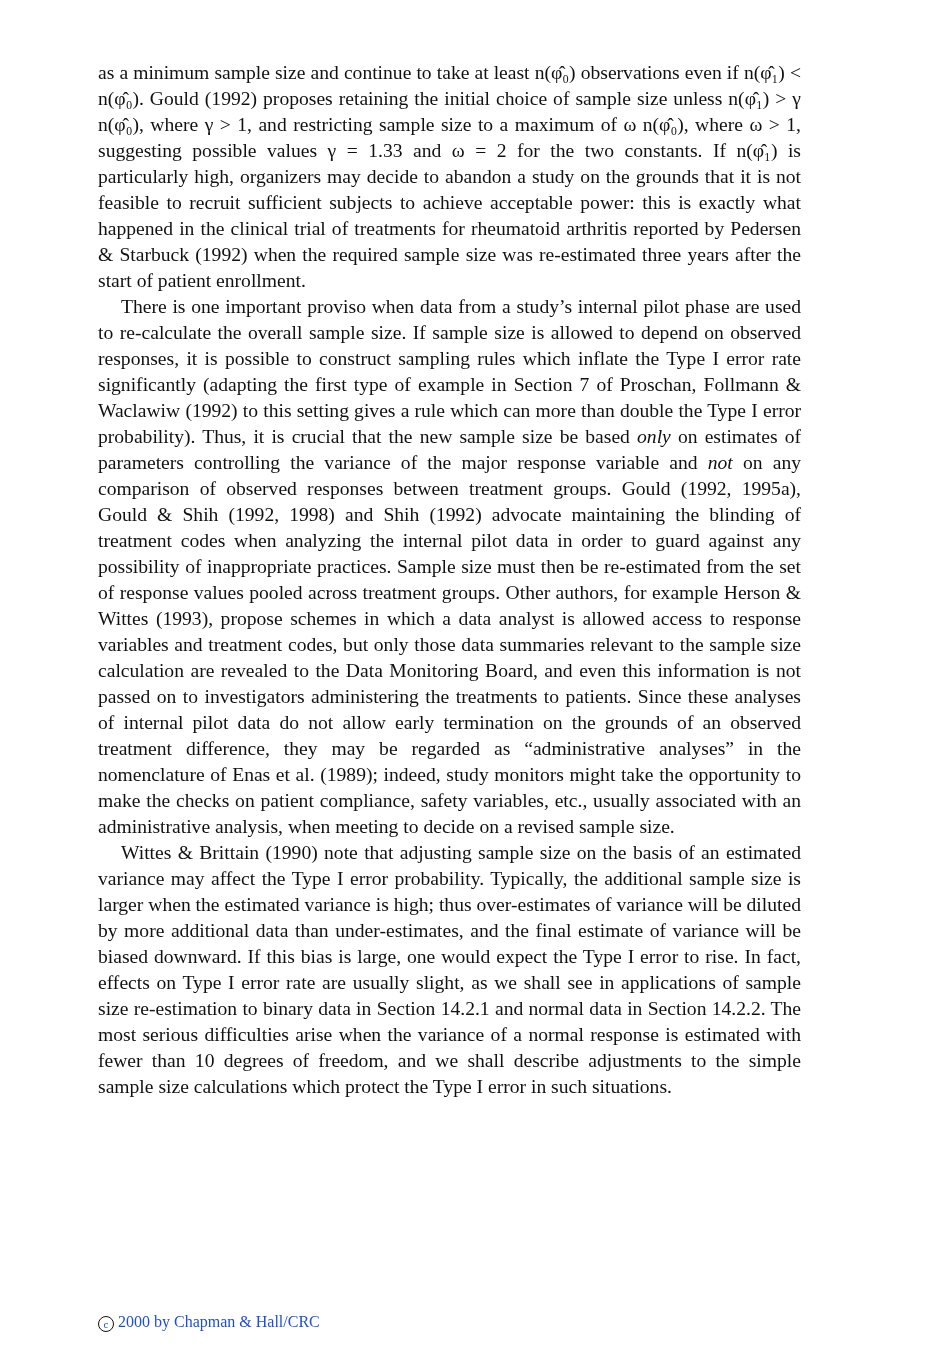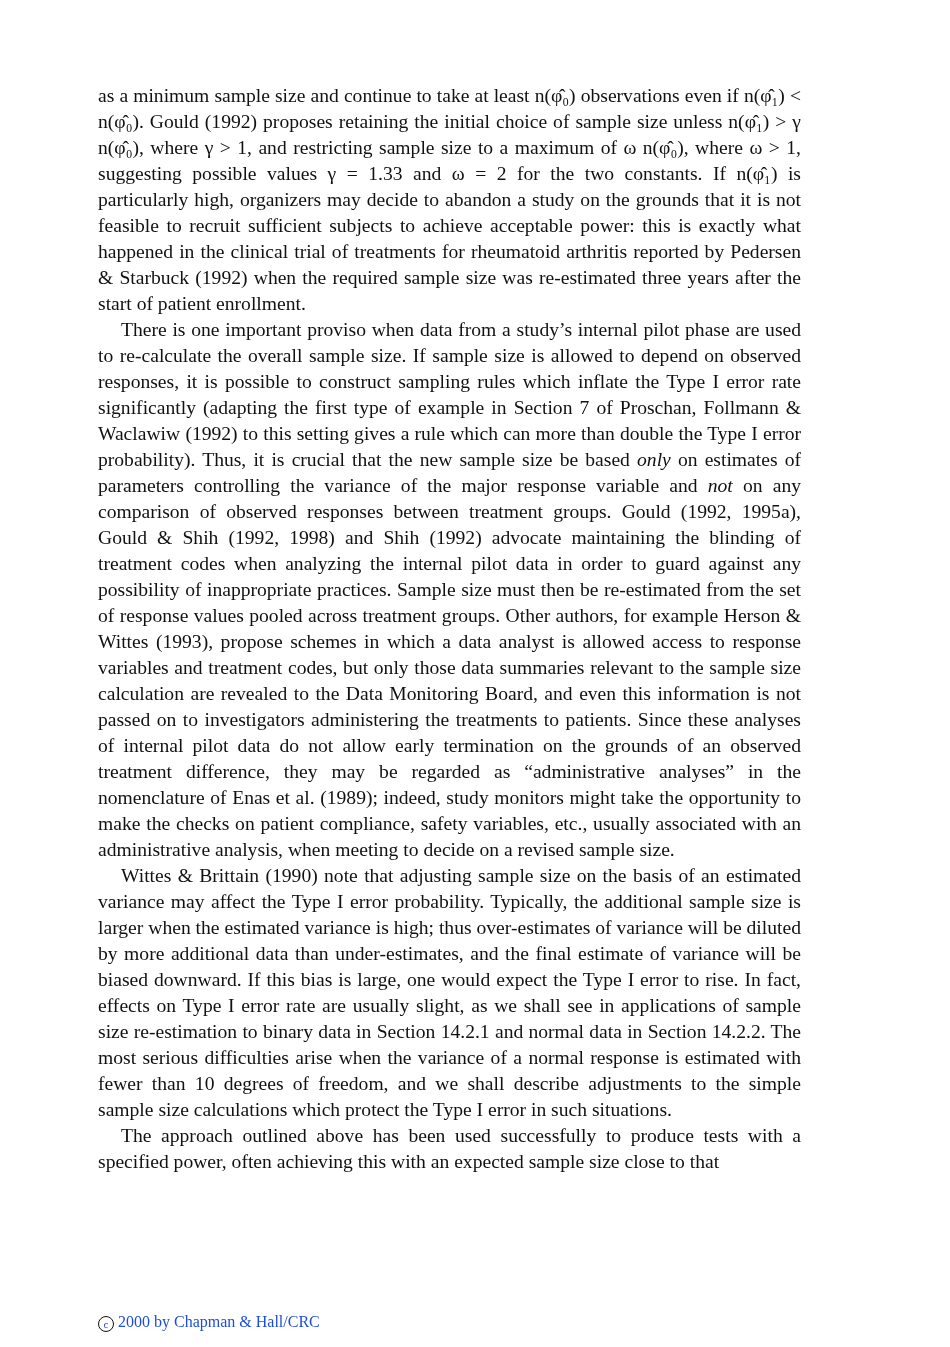--- a/index.html
+++ b/index.html
@@ -1,35 +1,34 @@
 <!DOCTYPE html>
 <html><head>
 <meta charset="utf-8">
 <style>
   html, body { margin:0; padding:0; background:#ffffff; }
   body { width:950px; height:1347px; position:relative; overflow:hidden; }
   .page-text {
     position:absolute; left:98px; top:60px; width:703px;
     font-family:"Liberation Serif", serif; font-size:19.6px; line-height:26px;
-    color:#111; text-align:justify;margin-top:23px;
+    color:#111; text-align:justify;
   }
   .page-text p { margin:0; }
   .page-text p.indent { text-indent:23px; }
   .footer {
     position:absolute; left:98px; top:1313px;
     font-family:"Liberation Serif", serif; font-size:16px; color:#1d4ed8;
   }
   .copy { display:inline-block; width:14px; height:14px; border:1px solid #111; border-radius:50%;
     font-size:11px; line-height:14px; text-align:center; margin-right:4px; vertical-align:-1px; }
 </style>
 </head>
 <body>
 
 <div class="page-text">
   <p>as a minimum sample size and continue to take at least n(φ̂₀) observations even if n(φ̂₁) &lt; n(φ̂₀). Gould (1992) proposes retaining the initial choice of sample size unless n(φ̂₁) &gt; γ n(φ̂₀), where γ &gt; 1, and restricting sample size to a maximum of ω n(φ̂₀), where ω &gt; 1, suggesting possible values γ = 1.33 and ω = 2 for the two constants. If n(φ̂₁) is particularly high, organizers may decide to abandon a study on the grounds that it is not feasible to recruit sufficient subjects to achieve acceptable power: this is exactly what happened in the clinical trial of treatments for rheumatoid arthritis reported by Pedersen &amp; Starbuck (1992) when the required sample size was re-estimated three years after the start of patient enrollment.</p>
   <p class="indent"><span>There is one important proviso when data from a study’s internal pilot phase are used to re-calculate the overall sample size. If sample size is allowed to depend on observed responses, it is possible to construct sampling rules which inflate the Type I error rate significantly (adapting the first type of example in Section 7 of Proschan, Follmann &amp; Waclawiw (1992) to this setting gives a rule which can more than double the Type I error probability). Thus, it is crucial that the new sample size be based </span><em>only</em><span> on estimates of parameters controlling the variance of the major response variable and </span><em>not</em><span> on any comparison of observed responses between treatment groups. Gould (1992, 1995a), Gould &amp; Shih (1992, 1998) and Shih (1992) advocate maintaining the blinding of treatment codes when analyzing the internal pilot data in order to guard against any possibility of inappropriate practices. Sample size must then be re-estimated from the set of response values pooled across treatment groups. Other authors, for example Herson &amp; Wittes (1993), propose schemes in which a data analyst is allowed access to response variables and treatment codes, but only those data summaries relevant to the sample size calculation are revealed to the Data Monitoring Board, and even this information is not passed on to investigators administering the treatments to patients. Since these analyses of internal pilot data do not allow early termination on the grounds of an observed treatment difference, they may be regarded as “administrative analyses” in the nomenclature of Enas et al. (1989); indeed, study monitors might take the opportunity to make the checks on patient compliance, safety variables, etc., usually associated with an administrative analysis, when meeting to decide on a revised sample size.</span></p>
   <p class="indent">Wittes &amp; Brittain (1990) note that adjusting sample size on the basis of an estimated variance may affect the Type I error probability. Typically, the additional sample size is larger when the estimated variance is high; thus over-estimates of variance will be diluted by more additional data than under-estimates, and the final estimate of variance will be biased downward. If this bias is large, one would expect the Type I error to rise. In fact, effects on Type I error rate are usually slight, as we shall see in applications of sample size re-estimation to binary data in Section 14.2.1 and normal data in Section 14.2.2. The most serious difficulties arise when the variance of a normal response is estimated with fewer than 10 degrees of freedom, and we shall describe adjustments to the simple sample size calculations which protect the Type I error in such situations.</p>
-  <p class="indent">The approach outlined above has been used successfully to produce tests with a specified power, often achieving this with an expected sample size close to that</p>
 </div>
 
 <div class="footer">
   <span class="copy">c</span><span>2000 by Chapman &amp; Hall/CRC</span>
 </div>
 
 </body></html>

